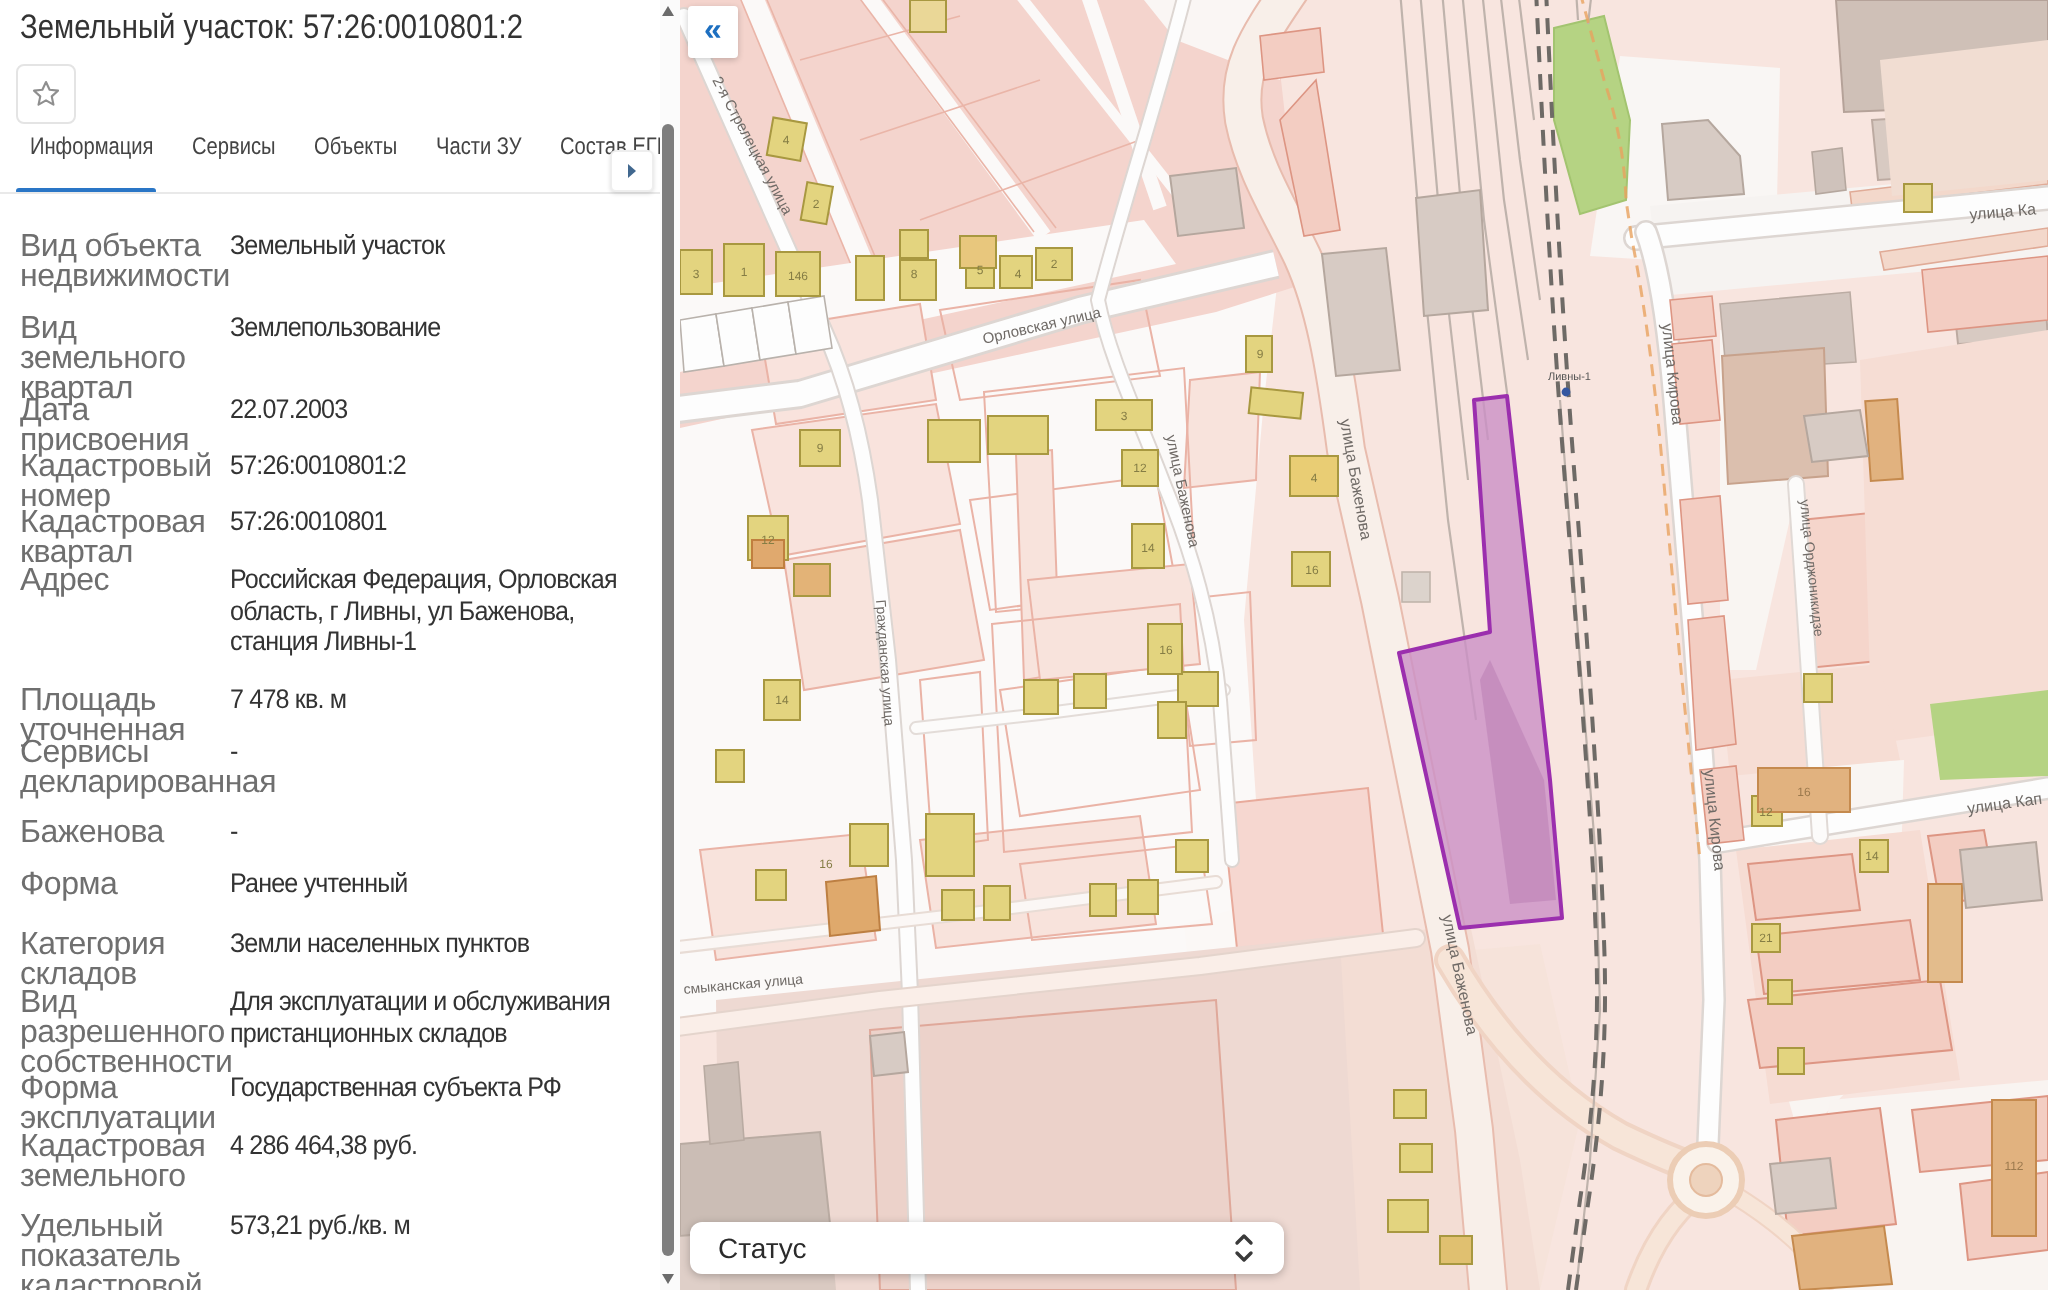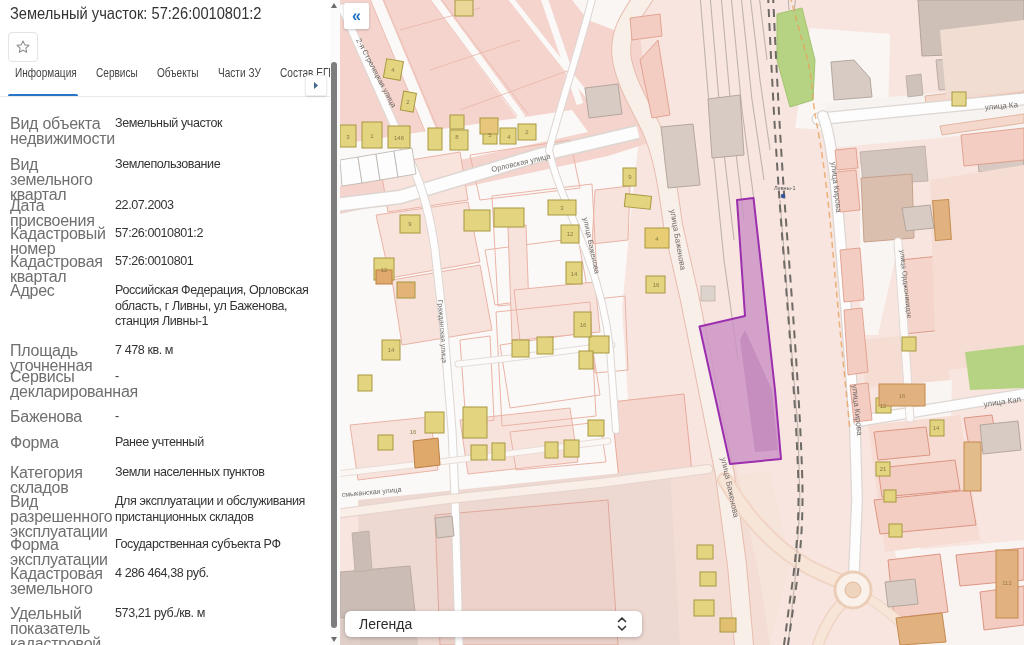--- a/index.html
+++ b/index.html
@@ -380,21 +380,21 @@
     </div>
   <div class="row" style="top:434px">
       <div class="lab">Форма</div>
       <div class="val">Ранее учтенный</div>
     </div>
   <div class="row" style="top:464px">
       <div class="lab">Категория складов</div>
       <div class="val">Земли населенных пунктов</div>
     </div>
   <div class="row" style="top:493px">
-      <div class="lab">Вид разрешенного эксплуатации</div>
+      <div class="lab">Вид разрешенного собственности</div>
       <div class="val">Для эксплуатации и обслуживания пристанционных складов</div>
     </div>
   <div class="row" style="top:536px">
       <div class="lab">Форма эксплуатации</div>
       <div class="val">Государственная субъекта РФ</div>
     </div>
   <div class="row" style="top:565px">
       <div class="lab">Кадастровая земельного</div>
       <div class="val">4 286 464,38 руб.</div>
     </div>
@@ -403,18 +403,18 @@
       <div class="val">573,21 руб./кв. м</div>
     </div>
 
   <div id="sbtrack"></div>
   <div id="sbthumb"></div>
   <div class="sbarr" style="top:3px;border-bottom:5px solid #6b6b6b"></div>
   <div class="sbarr" style="top:637px;border-top:5px solid #6b6b6b"></div>
 </div>
 <div id="collapse">«</div>
 <div id="legend">
-    <span>Легенда</span>
+    <span>Статус</span>
     <div class="chev"><svg width="12" height="16" viewBox="0 0 12 16" fill="none" stroke="#3a3a3a" stroke-width="1.7" stroke-linecap="round" stroke-linejoin="round">
         <path d="M2.5 5.5 L6 2 L9.5 5.5"></path>
         <path d="M2.5 10.5 L6 14 L9.5 10.5"></path>
       </svg></div>
   </div>
 
 </body></html>

